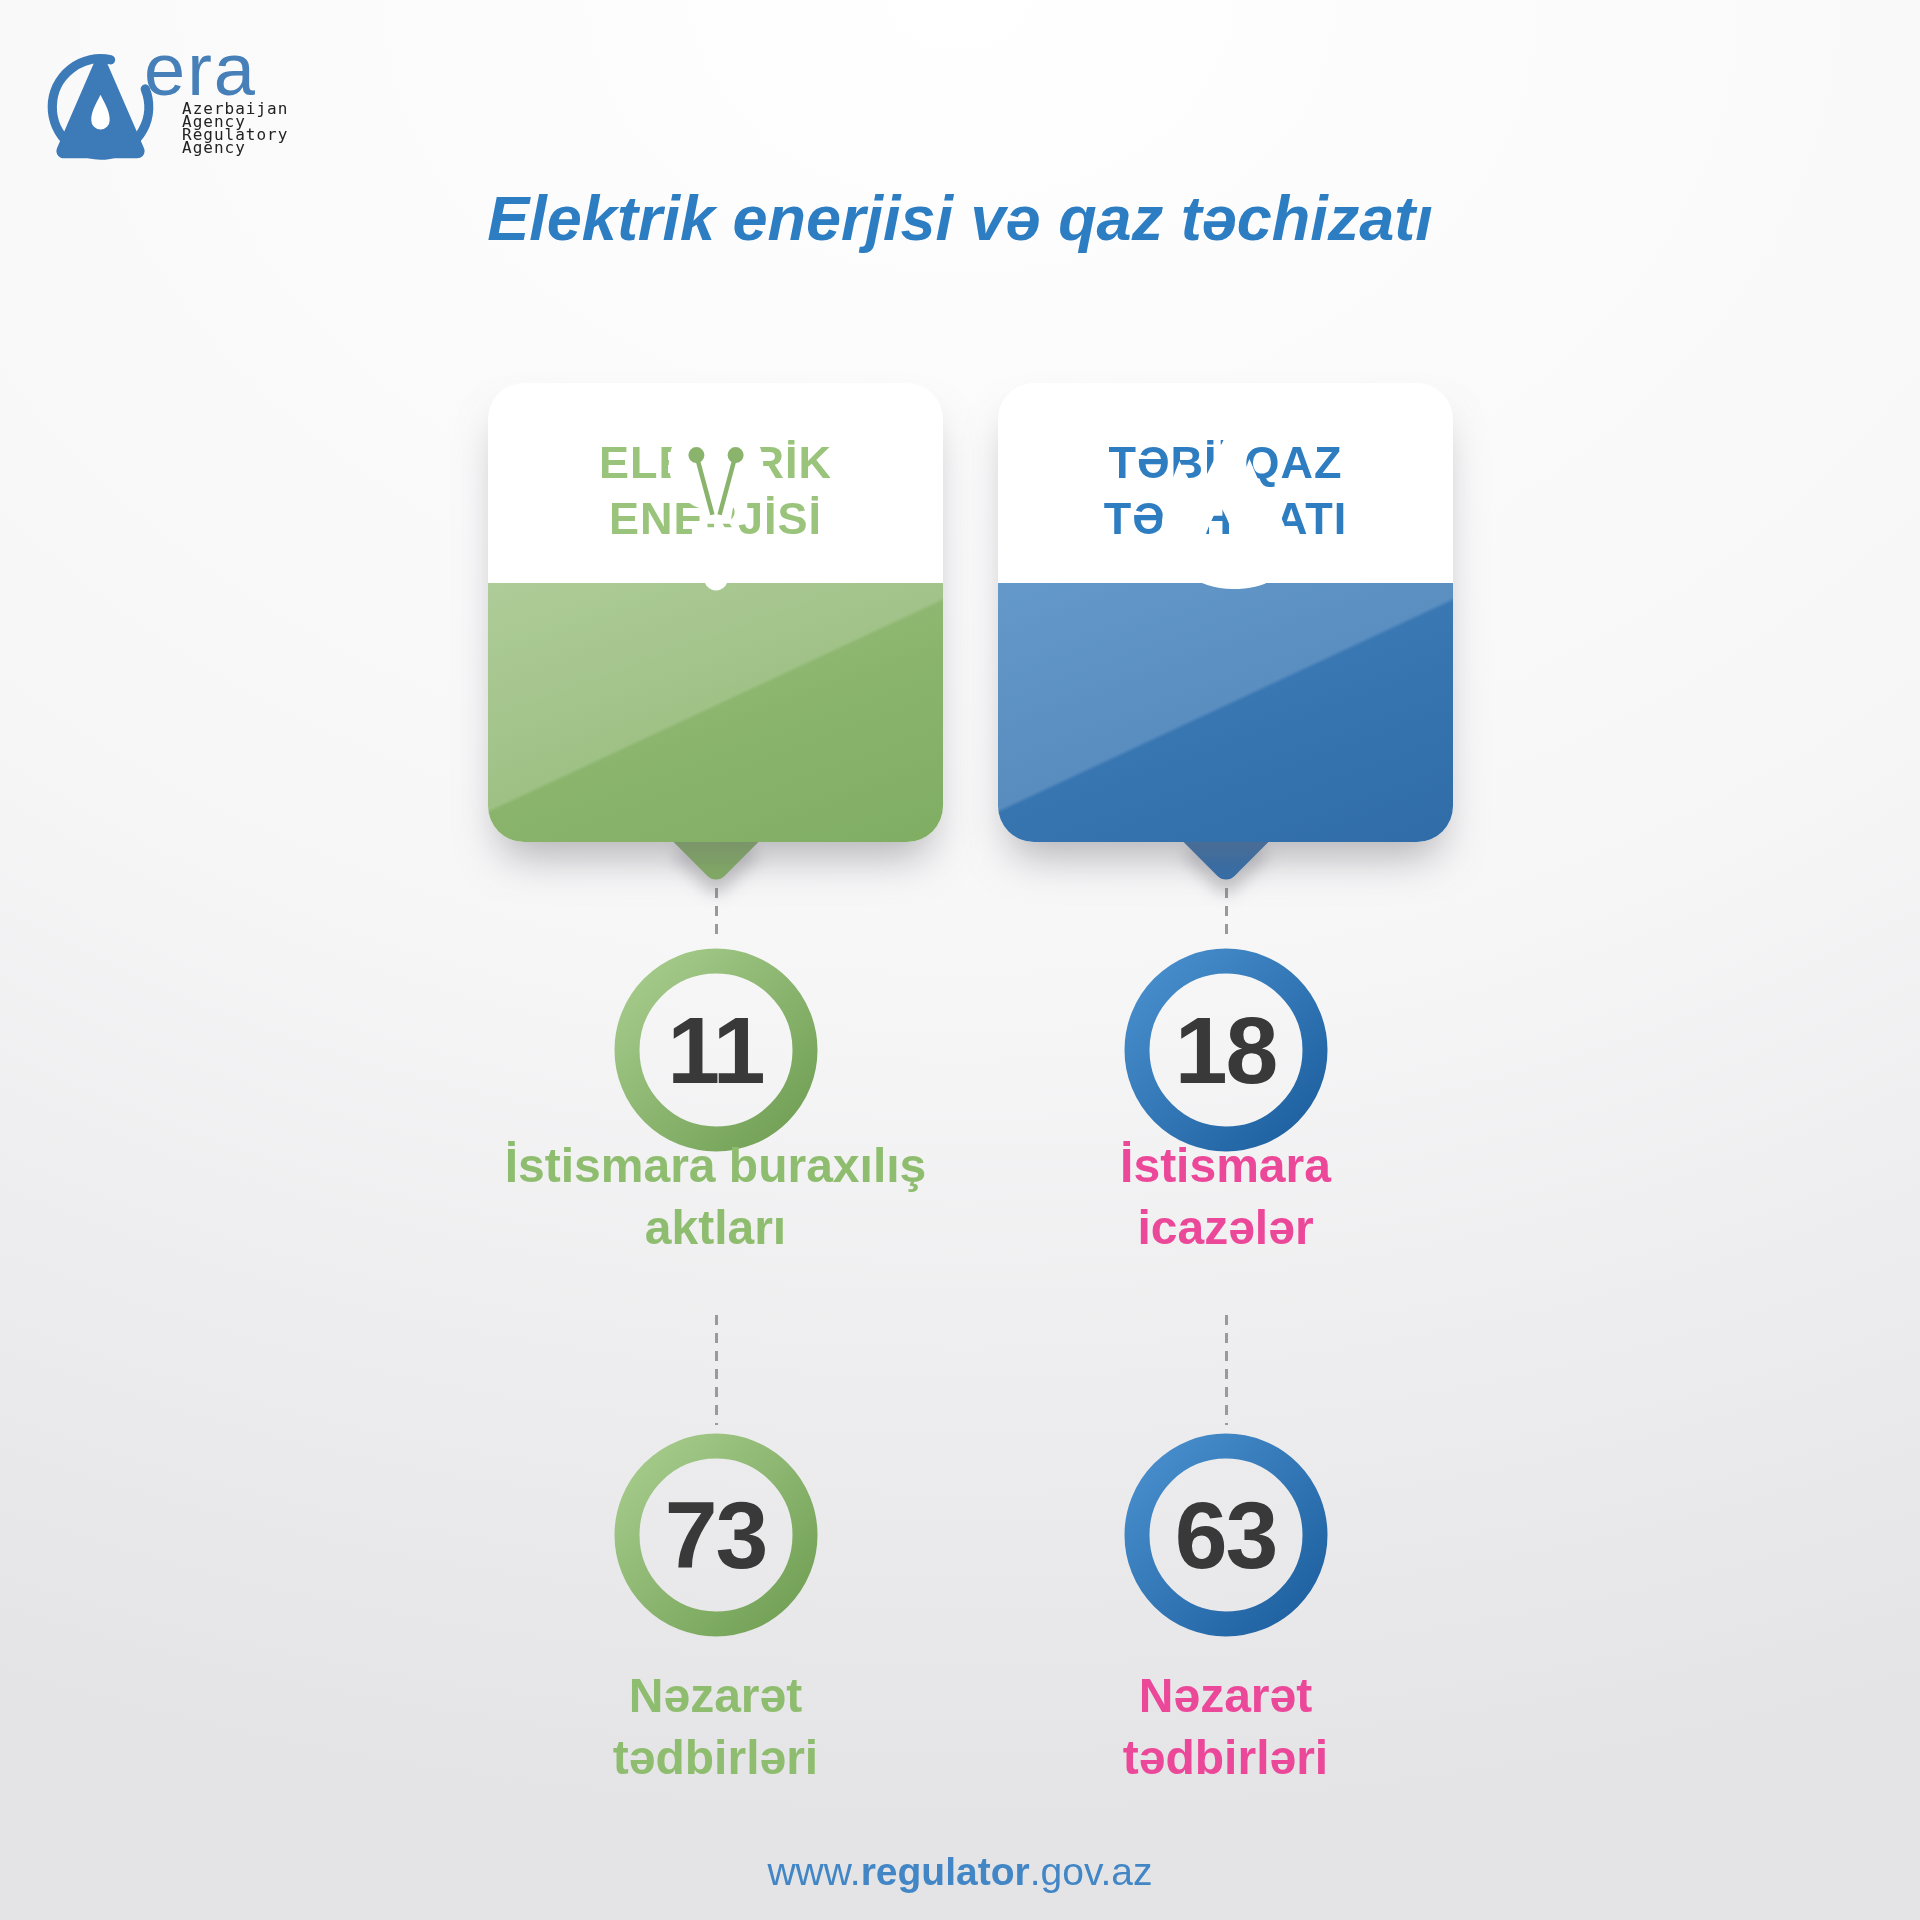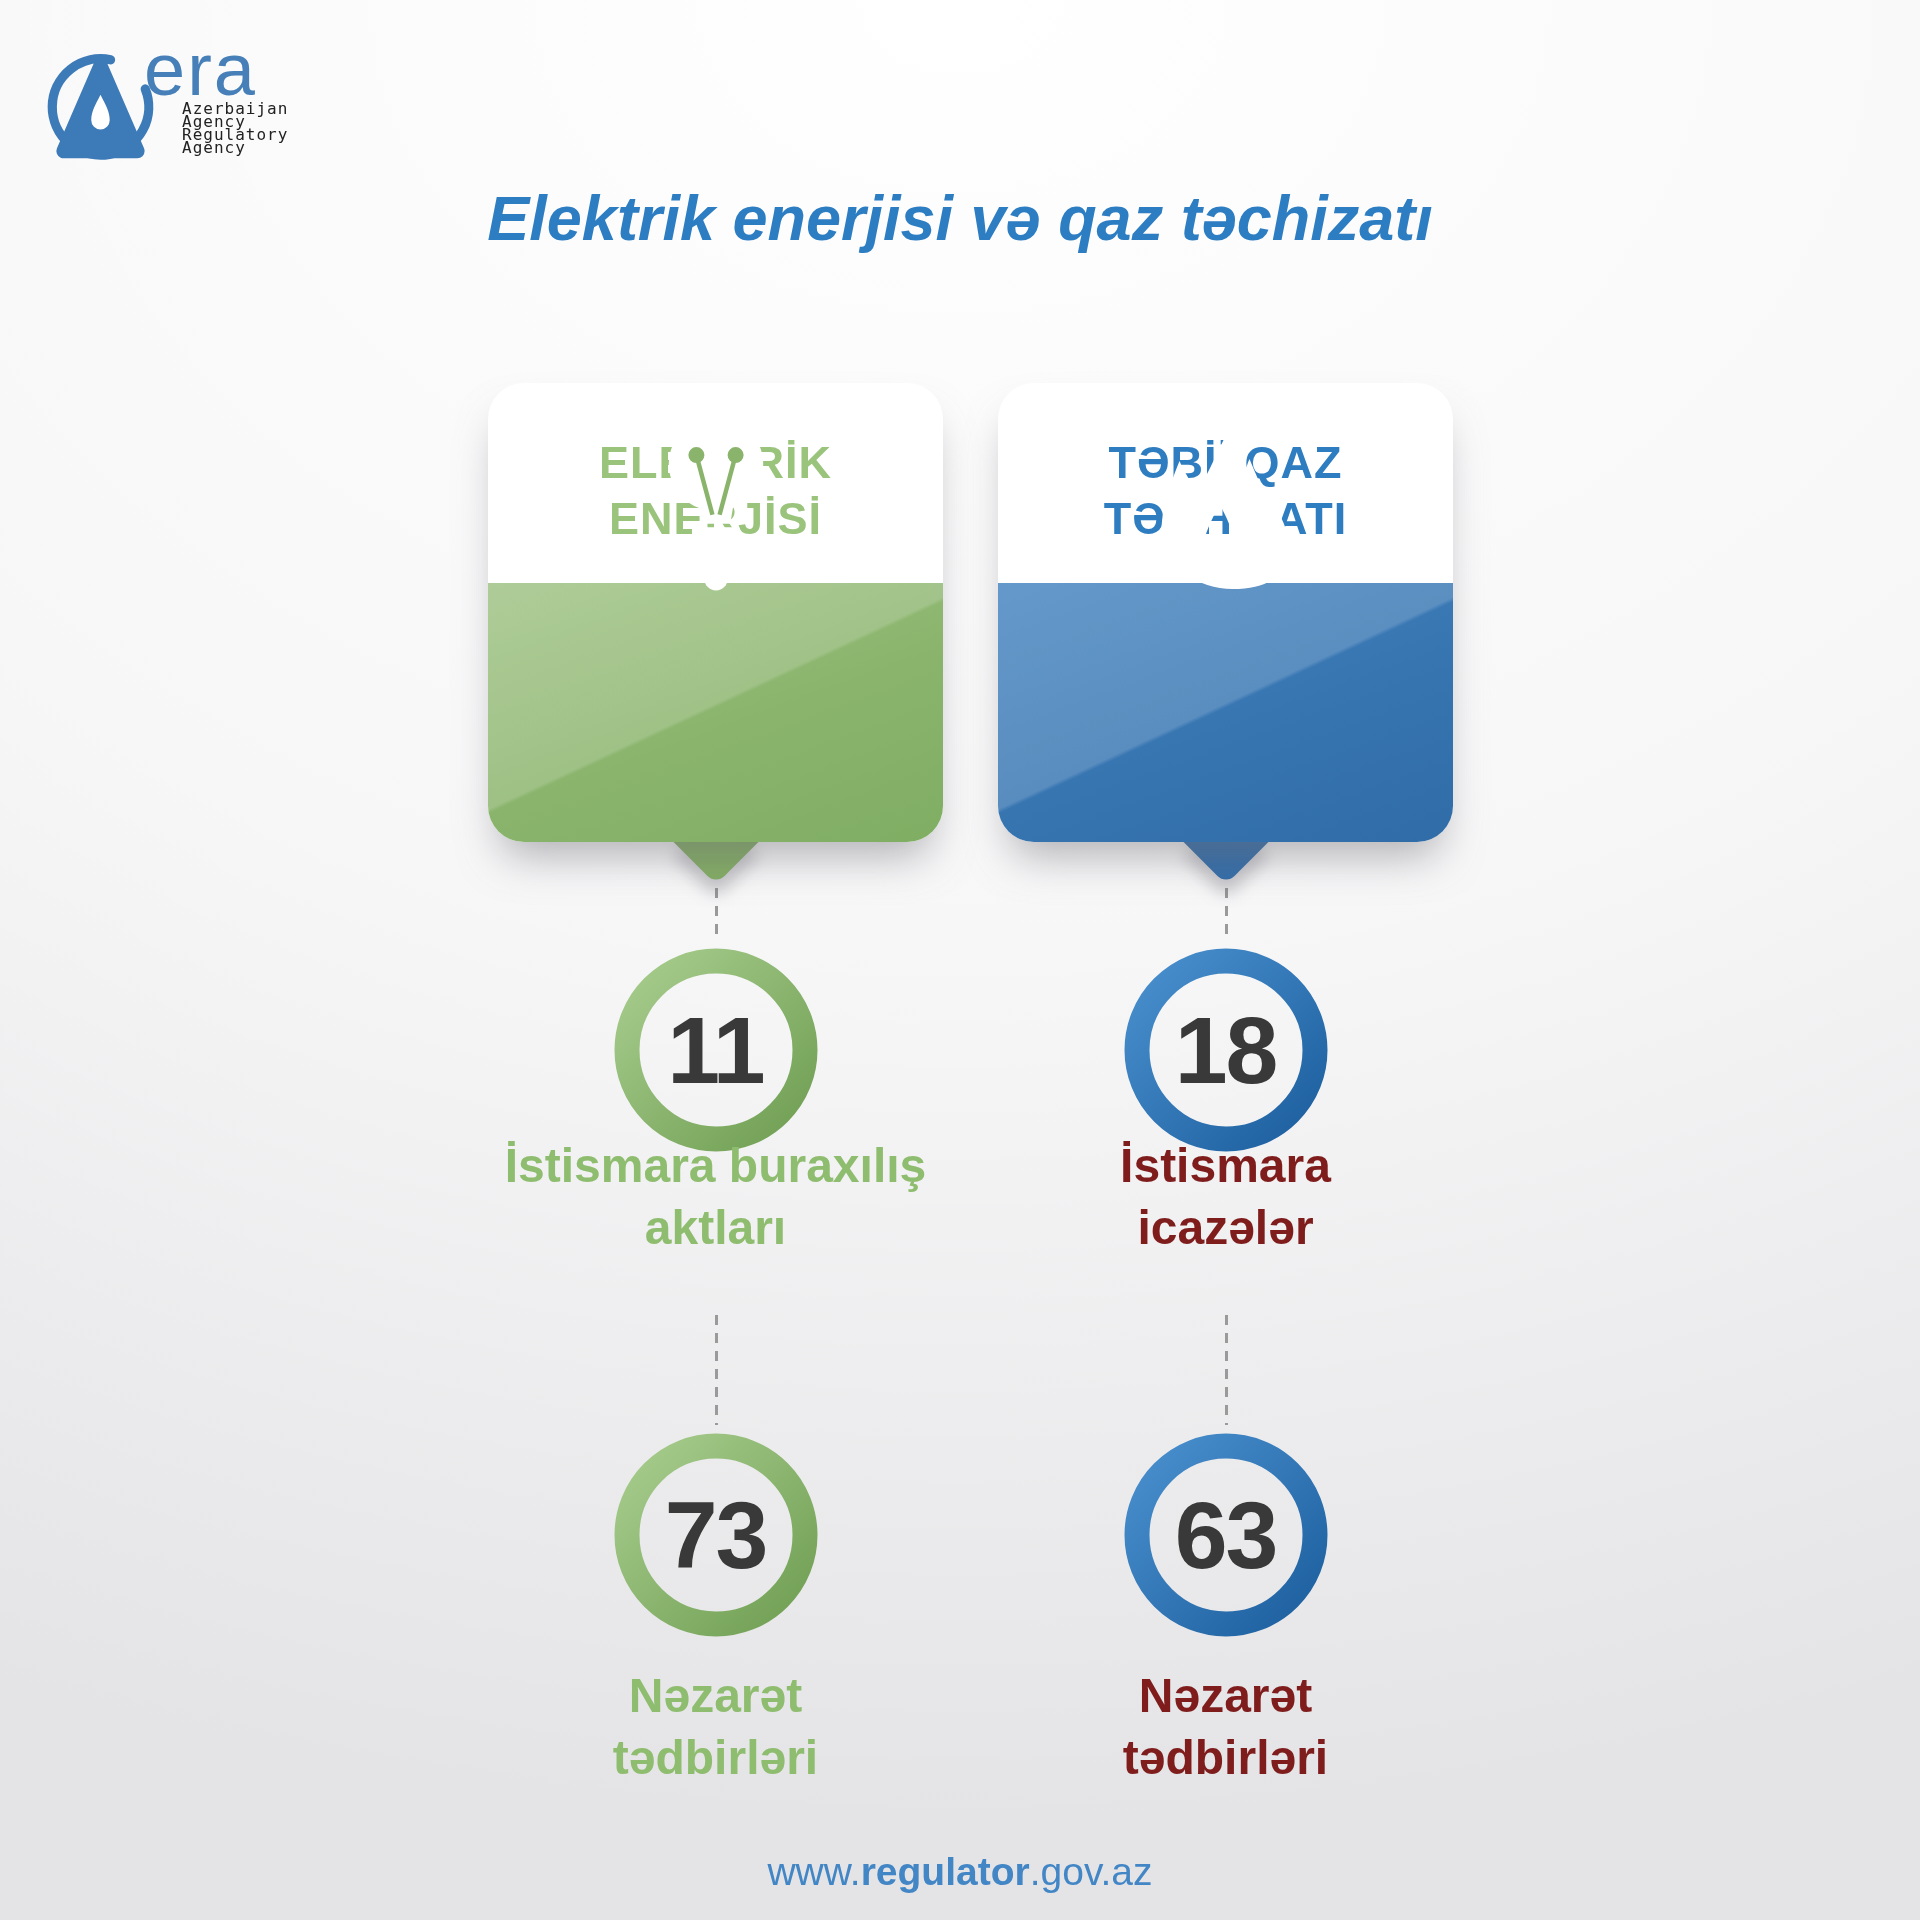--- a/index.html
+++ b/index.html
@@ -81,21 +81,21 @@
     font-size:95px;font-weight:700;color:#393939;letter-spacing:-2px;
   }
 
   .stat-label{
     position:absolute;left:50%;transform:translateX(-50%);width:600px;
     text-align:center;font-size:48px;font-weight:700;line-height:62px;white-space:nowrap;
   }
   .label1{top:752px;}
   .label2{top:1282px;}
   .col-green .stat-label{color:#8fbd6f;}
-  .col-blue  .stat-label{color:#7f1d1d;}
+  .col-blue  .stat-label{color:#ec4899;}
 
   
   .footer{
     position:absolute;left:0;top:1850px;width:100%;text-align:center;
     font-size:39px;color:#4286c6;font-weight:400;
   }
   .footer .b{font-weight:700;}
 </style>
 </head>
 <body>

